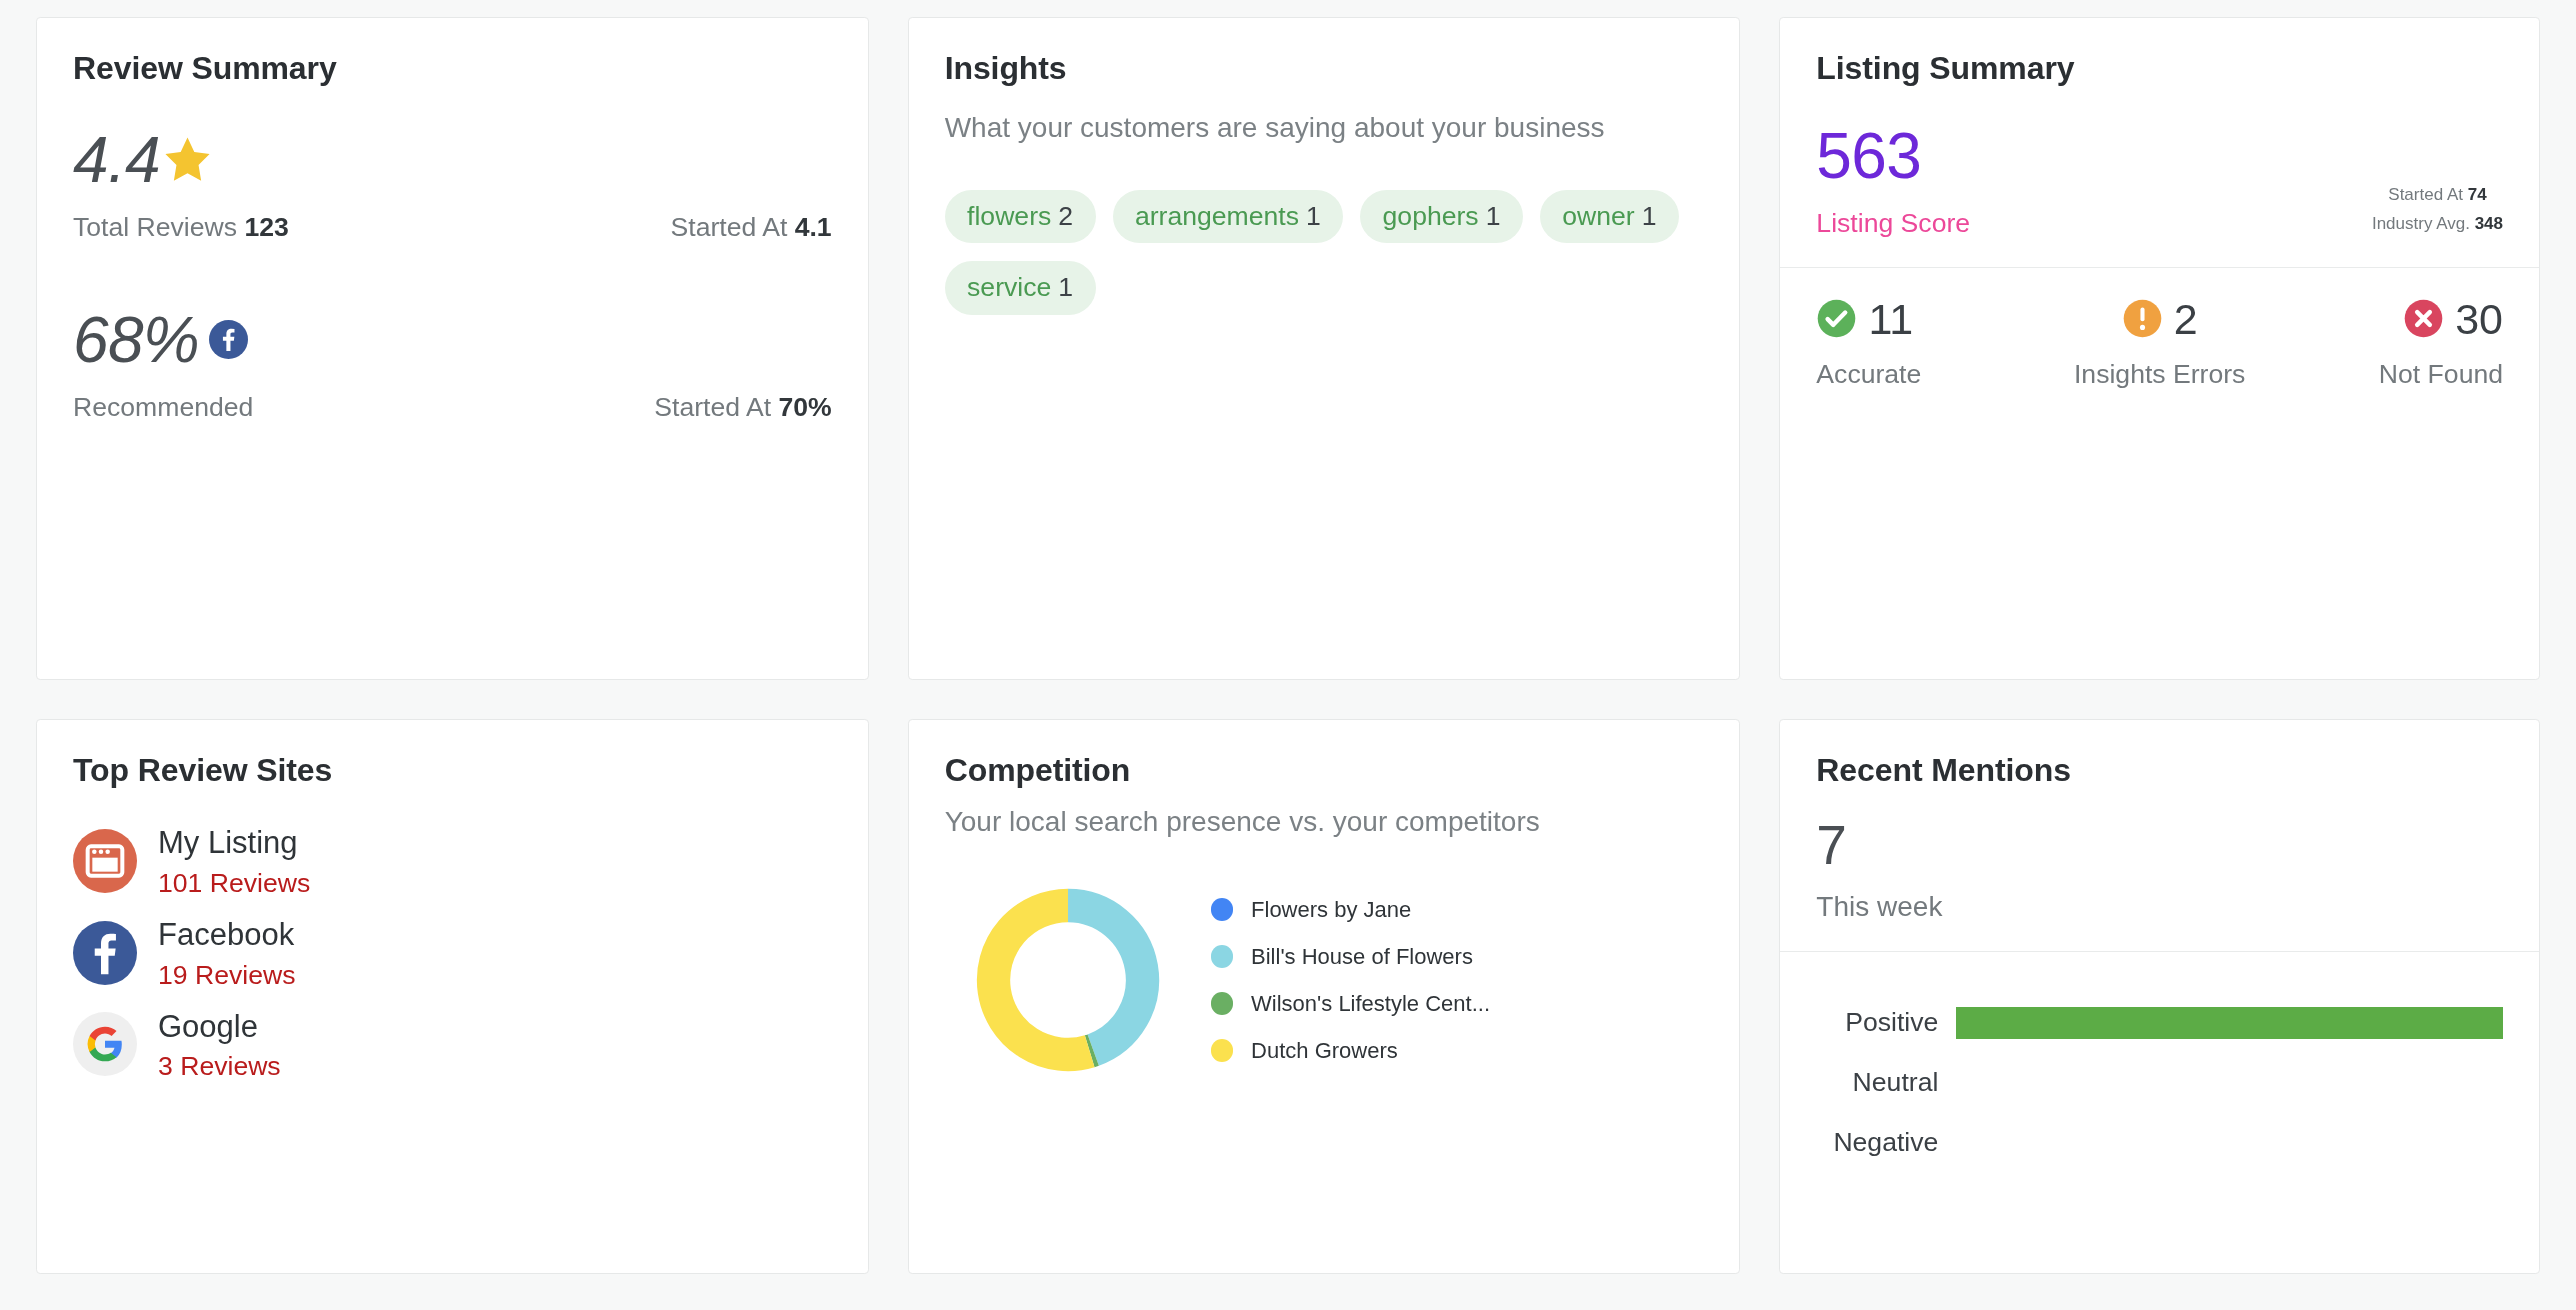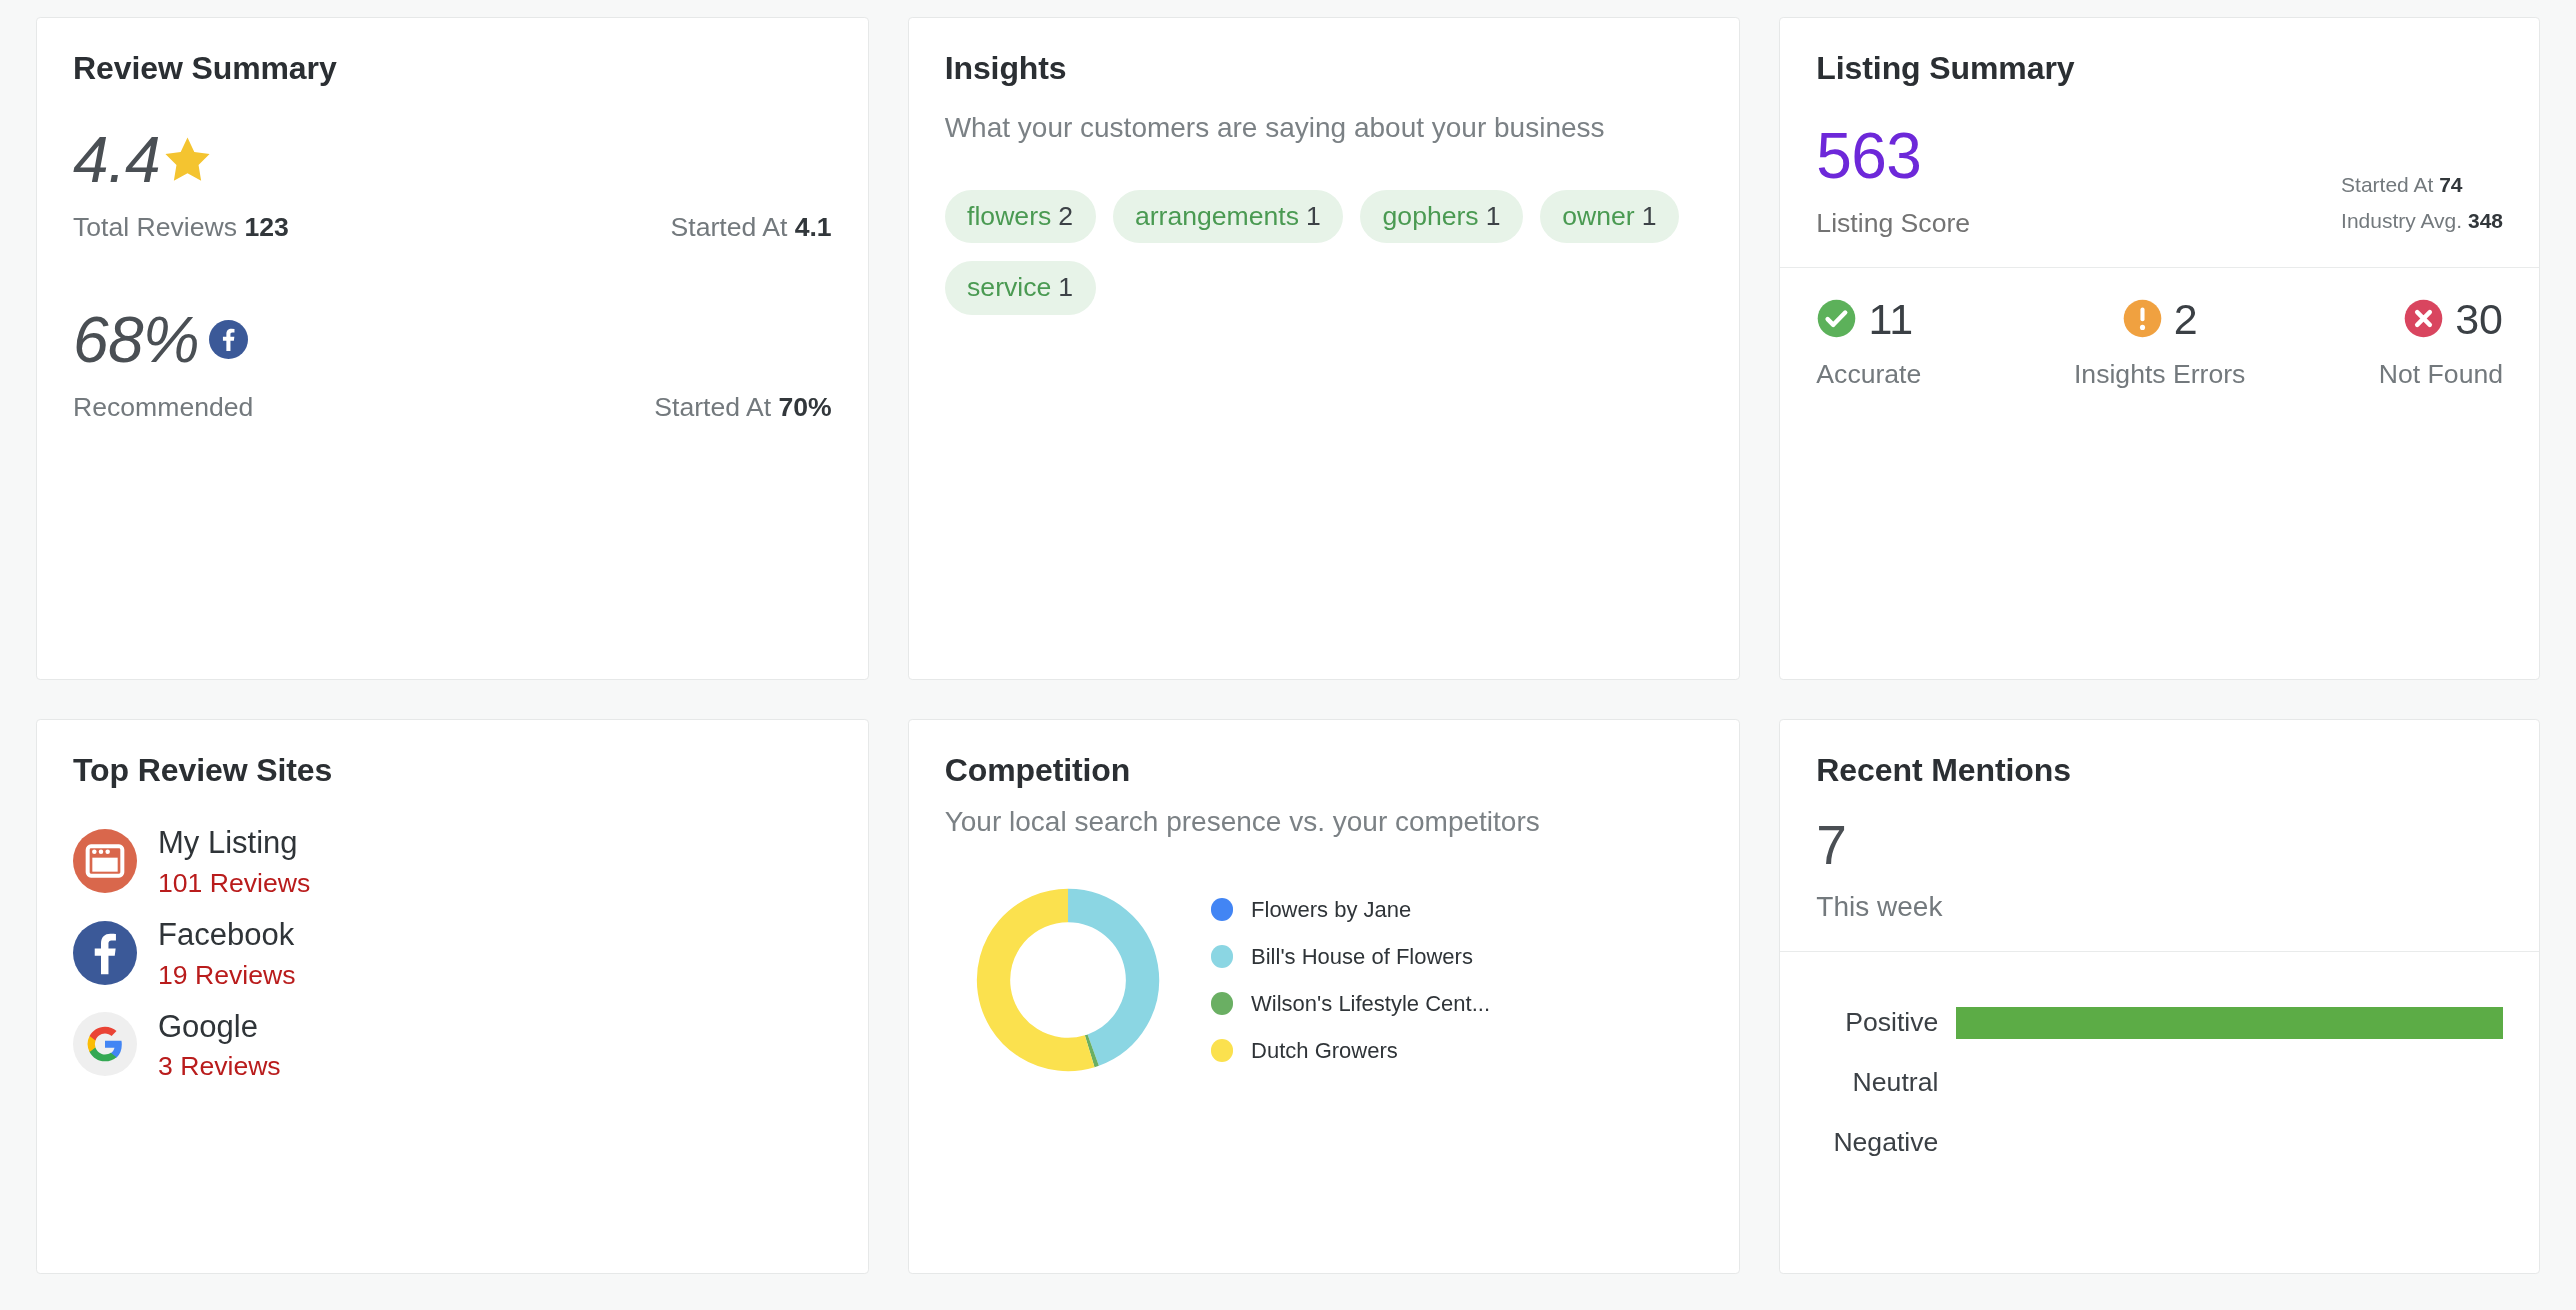--- a/index.html
+++ b/index.html
@@ -75,22 +75,22 @@
     padding: 11.2px 22.4px;
     font-size: 26.6px;
     white-space: nowrap;
   }
   .tag .cnt { color: #3d4247; margin-left: 7px; }
 
   
   .ls-top { padding: 34px 36px 28px 36px; }
   .ls-grid { display: flex; align-items: flex-end; justify-content: space-between; margin-top: 42px; }
   .ls-left .num { font-size: 64px; color: #6d28d9; line-height: 0.95; letter-spacing: -0.7px; }
-  .ls-left .lbl { font-size: 26.6px; color: #737373; margin-top: 21px; }
-  .ls-right { text-align: left; font-size: 21px; color: #73797d; line-height: 1.7; }
+  .ls-left .lbl { font-size: 26.6px; color: #ec4899; margin-top: 21px; }
+  .ls-right { text-align: center; font-size: 17px; color: #73797d; line-height: 1.7; }
   .ls-right b { color: #32373b; font-weight: bold; }
   .ls-divider { height: 0.7px; background: #e9ebeb; }
   .status-row { display: flex; padding: 31px 36px 0 36px; }
   .status-cell { flex: 1 1 0; }
   .status-cell.mid { text-align: center; }
   .status-cell.end { text-align: right; }
   .status-top { display: flex; align-items: center; gap: 11.2px; }
   .status-cell.mid .status-top { justify-content: center; }
   .status-cell.end .status-top { justify-content: flex-end; }
   .status-num { font-size: 43px; color: #3b4045; line-height: 1; }

